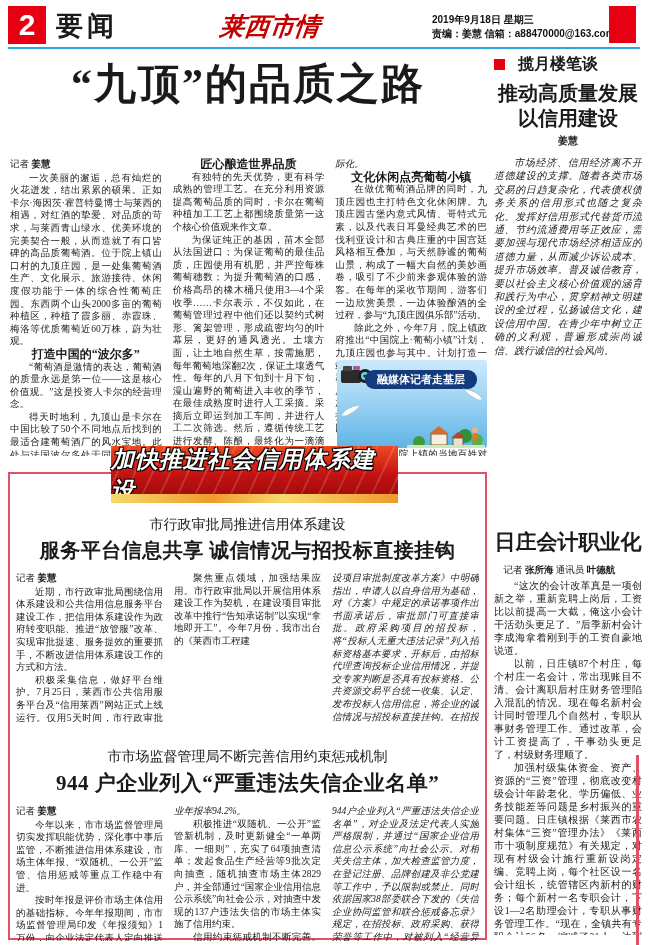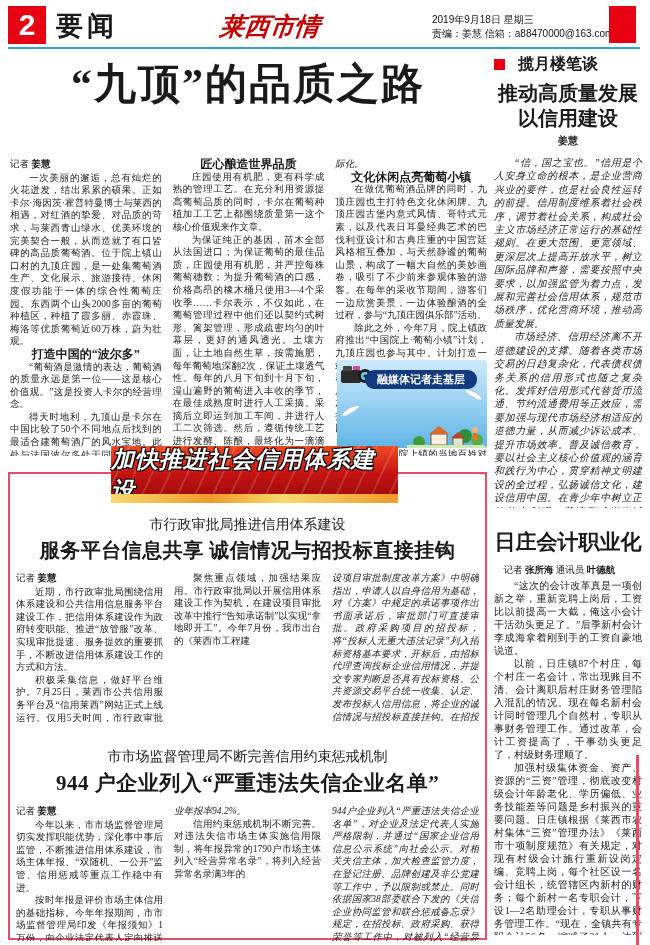--- a/index.html
+++ b/index.html
@@ -10,21 +10,21 @@
   }
   .sans{font-family:"Liberation Sans","DejaVu Sans",sans-serif;}
   .abs{position:absolute;}
 
   
   .pagenum-box{left:8px;top:6px;width:38px;height:38px;background:#e60012;
     color:#fff;font-size:30px;font-weight:bold;text-align:center;line-height:38px;}
   .section-label{left:56px;top:8px;font-size:27px;font-weight:bold;letter-spacing:4px;}
   .masthead{left:195px;top:10px;width:150px;text-align:center;font-size:25px;
     font-weight:bold;font-style:italic;color:#c40000;transform:skewX(-6deg);}
-  .dateline{left:432px;top:13px;font-size:10px;font-weight:normal;line-height:14px;color:#111;}
+  .dateline{left:432px;top:13px;font-size:10px;font-weight:bold;line-height:14px;color:#111;}
   .corner-mark{left:609px;top:6px;width:27px;height:37px;background:#e60012;}
   .header-rule{left:8px;top:47px;width:632px;height:2px;background:#2ba7de;}
 
   
   .lead-headline{left:8px;top:56px;width:480px;text-align:center;font-size:42px;
     font-weight:bold;letter-spacing:2px;}
   .lead-cols{left:10px;top:158px;width:477px;height:298px;display:flex;gap:11px;overflow:hidden;}
   .col{flex:1;min-width:0;font-size:9.5px;line-height:12.6px;text-align:justify;}
   .col p{margin:0;text-indent:2em;}
   .col p.noindent{text-indent:0;font-style:italic;}
@@ -108,21 +108,21 @@
 <div class="abs lead-cols">
   <div class="col">
     <p class="byline"><span>记者</span> <span class="b">姜慧</span></p>
     <p>一次美丽的邂逅，总有灿烂的火花迸发，结出累累的硕果。正如卡尔·海因茨·霍普特曼博士与莱西的相遇，对红酒的挚爱、对品质的苛求，与莱西青山绿水、优美环境的完美契合一般，从而造就了有口皆碑的高品质葡萄酒。位于院上镇山口村的九顶庄园，是一处集葡萄酒生产、文化展示、旅游接待、休闲度假功能于一体的综合性葡萄庄园。东西两个山头2000多亩的葡萄种植区，种植了霞多丽、赤霞珠、梅洛等优质葡萄近60万株，蔚为壮观。</p>
     <p class="subhead">打造中国的“波尔多”</p>
     <p>“葡萄酒是激情的表达，葡萄酒的质量永远是第一位——这是核心价值观。”这是投资人卡尔的经营理念。</p>
     <p>得天时地利，九顶山是卡尔在中国比较了50个不同地点后找到的最适合建葡萄酒厂的风水宝地。此处与法国波尔多处于同一纬度，光照、降水量、昼夜温差等气候条件也非常相似，为优良酿酒葡萄的生长提供了绝佳的先天条件。更绝的是，2008年九顶山区开采多年的安山岩矿山关停，遗留废弃矿坑两处，可直接利用废弃矿山原有采矿空间建造葡萄酒窖，为储藏葡萄酒提供了优质场地。适宜的土壤、气候、阳光和雨水的配合，才能产出最特别最饱满的葡萄；最饱满的葡萄，才有可能酿出最有风味的葡萄酒。</p>
   </div>
   <div class="col">
     <p class="subhead">匠心酿造世界品质</p>
-    <p>庄园使用有机肥，更有科学成熟的管理工艺。在充分利用资源提高葡萄品质的同时，卡尔在葡萄种植加工工艺上都围绕质量第一这个核心价值观来作文章。</p>
+    <p>有独特的先天优势，更有科学成熟的管理工艺。在充分利用资源提高葡萄品质的同时，卡尔在葡萄种植加工工艺上都围绕质量第一这个核心价值观来作文章。</p>
     <p>为保证纯正的基因，苗木全部从法国进口；为保证葡萄的最佳品质，庄园使用有机肥，并严控每株葡萄穗数；为提升葡萄酒的口感，价格高昂的橡木桶只使用3—4个采收季……卡尔表示，不仅如此，在葡萄管理过程中他们还以契约式树形、篱架管理，形成疏密均匀的叶幕层，更好的通风透光。土壤方面，让土地自然生草，按需施肥，每年葡萄地深翻2次，保证土壤透气性。每年的八月下旬到十月下旬，漫山遍野的葡萄进入丰收的季节，在最佳成熟度时进行人工采摘。采摘后立即运到加工车间，并进行人工二次筛选。然后，遵循传统工艺进行发酵、陈酿，最终化为一滴滴的葡萄酒。</p>
 
   </div>
   <div class="col">
     <p class="noindent">际化。</p>
     <p class="subhead">文化休闲点亮葡萄小镇</p>
     <p>在做优葡萄酒品牌的同时，九顶庄园也主打特色文化休闲牌。九顶庄园古堡内意式风情、哥特式元素，以及代表日耳曼经典艺术的巴伐利亚设计和古典庄重的中国宫廷风格相互叠加，与天然静谧的葡萄山景，构成了一幅大自然的美妙画卷，吸引了不少前来参观体验的游客。在每年的采收节期间，游客们一边欣赏美景，一边体验酿酒的全过程，参与“九顶庄园俱乐部”活动。</p>
     <p>除此之外，今年7月，院上镇政府推出“中国院上·葡萄小镇”计划，九顶庄园也参与其中。计划打造一站式国产精品葡萄酒旅游产业集群，包括世界葡萄酒广场、星级酒店、特色民宿、娱乐设施、葡萄酒加工、鲜食葡萄采摘等多种业态，打造中国的“波尔多”，叫响“九顶庄园”的品牌。</p>
     <p>“相信从现在开始，我们的生活会更加美好。”院上镇的当地百姓对酒庄小镇的未来充满憧憬。</p>
   </div>
@@ -186,20 +186,21 @@
     <p class="kicker">市市场监督管理局不断完善信用约束惩戒机制</p>
     <div class="box-headline">944 户企业列入“严重违法失信企业名单”</div>
     <div class="box-cols">
       <div class="col">
         <p class="byline"><span>记者</span> <span class="b">姜慧</span></p>
         <p>今年以来，市市场监督管理局切实发挥职能优势，深化事中事后监管，不断推进信用体系建设，市场主体年报、“双随机、一公开”监管、信用惩戒等重点工作稳中有进。</p>
         <p>按时年报是评价市场主体信用的基础指标。今年年报期间，市市场监督管理局印发《年报须知》1万份，向企业法定代表人定向推送提示短信1.6万条，向社会公布了14部咨询电话，对因技术原因无法独立完成年报公示的企业，安排专人上门指导。2019年我市企</p>
       </div>
       <div class="col">
         <p class="noindent">业年报率94.2%。</p>
+        <p>积极推进“双随机、一公开”监管新机制，及时更新健全“一单两库、一细则”，充实了64项抽查清单；发起食品生产经营等9批次定向抽查，随机抽查市场主体2829户，并全部通过“国家企业信用信息公示系统”向社会公示，对抽查中发现的137户违法失信的市场主体实施了信用约束。</p>
         <p>信用约束惩戒机制不断完善。对违法失信市场主体实施信用限制，将年报异常的1790户市场主体列入“经营异常名录”，将列入经营异常名录满3年的</p>
       </div>
       <div class="col">
         <p class="noindent">944户企业列入“严重违法失信企业名单”，对企业及法定代表人实施严格限制，并通过“国家企业信用信息公示系统”向社会公示。对相关失信主体，加大检查监管力度，在登记注册、品牌创建及非公党建等工作中，予以限制或禁止。同时依据国家38部委联合下发的《失信企业协同监管和联合惩戒备忘录》规定，在招投标、政府采购、获得荣誉等工作中，对被列入“经营异常名录”“严重违法失信企业名单”的主体实施限制或禁入，形成“一处失信，处处受限”的联合惩戒机制。</p>
       </div>
     </div>
   </div>
 
 </div>
 
@@ -207,21 +208,20 @@
   <div class="side-colhead">
     <span class="red-sq"></span>
     <span>揽月楼笔谈</span>
   </div>
   <div class="essay-title">
     <div>推动高质量发展</div>
     <div>以信用建设</div>
   </div>
   <div class="essay-author">姜慧</div>
   <div class="essay-body">
-    <p>“信，国之宝也。”信用是个人安身立命的根本，是企业营商兴业的要件，也是社会良性运转的前提。信用制度维系着社会秩序，调节着社会关系，构成社会主义市场经济正常运行的基础性规则。在更大范围、更宽领域、更深层次上提高开放水平，树立国际品牌和声誉，需要按照中央要求，以加强监管为着力点，发展和完善社会信用体系，规范市场秩序，优化营商环境，推动高质量发展。</p>
     <p>市场经济、信用经济离不开道德建设的支撑。随着各类市场交易的日趋复杂化，代表债权债务关系的信用形式也随之复杂化。发挥好信用形式代替货币流通、节约流通费用等正效应，需要加强与现代市场经济相适应的道德力量，从而减少诉讼成本、提升市场效率。普及诚信教育，要以社会主义核心价值观的涵育和践行为中心，贯穿精神文明建设的全过程，弘扬诚信文化，建设信用中国。在青少年中树立正确的义利观，普遍形成崇尚诚信、践行诚信的社会风尚。</p>
 
   </div>
 </div>
 
 <div class="abs sidebar2">
   <p class="acc-headline">日庄会计职业化</p>
   <p class="acc-byline">
     <span>记者</span>
     <span class="b">张所海</span>

